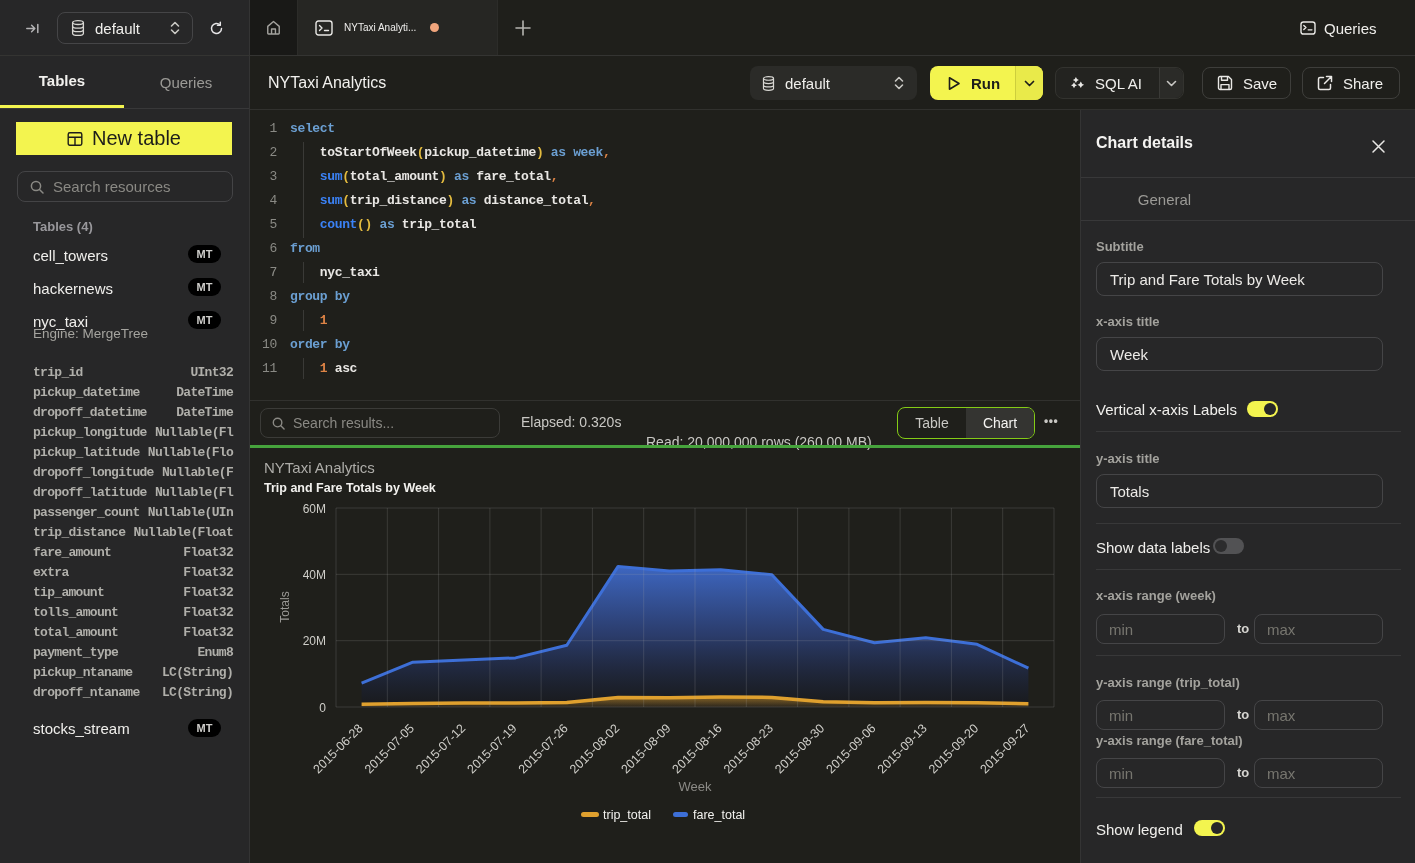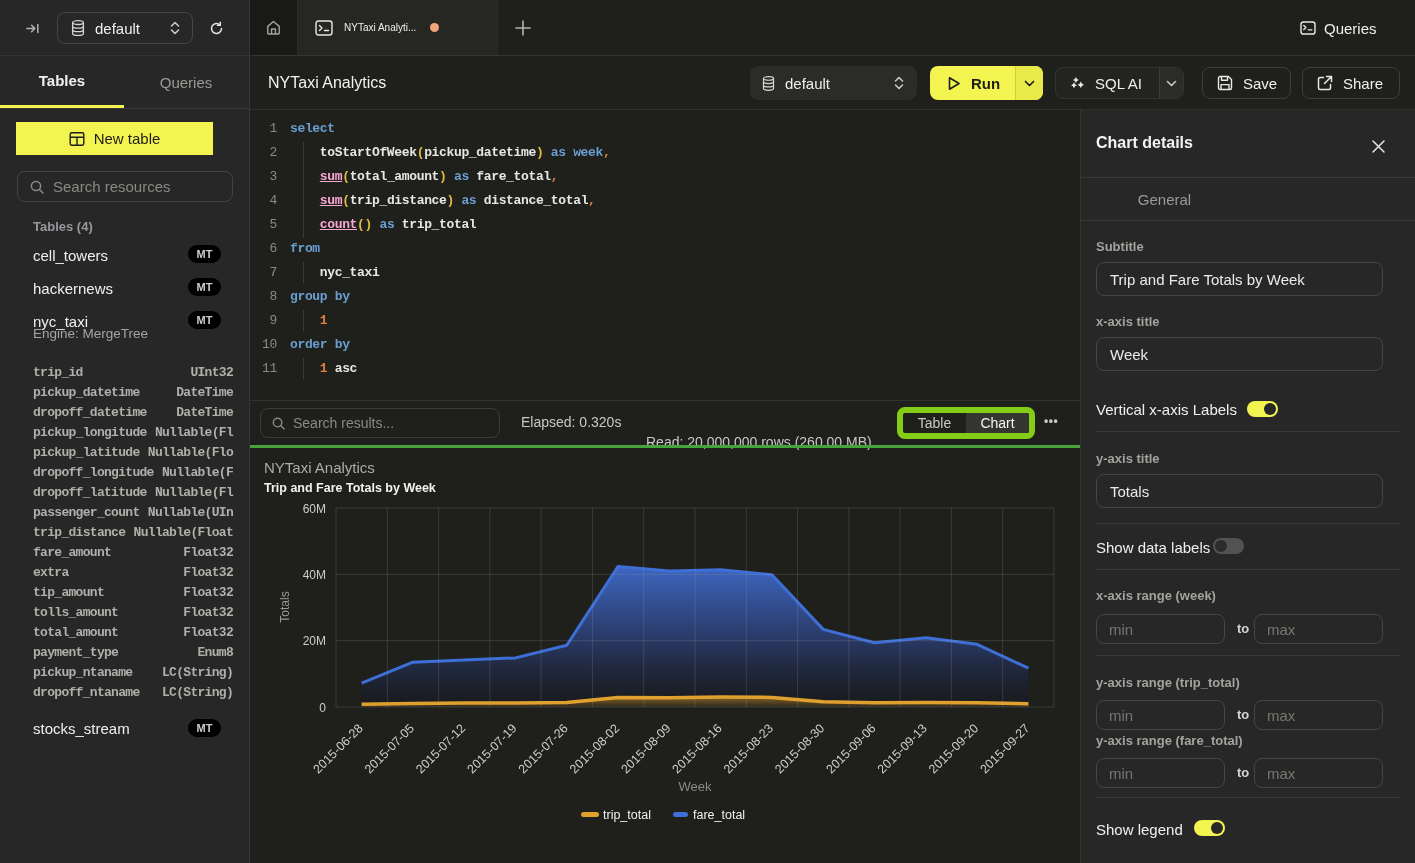--- a/index.html
+++ b/index.html
@@ -26,23 +26,23 @@
 #plusbtn { position:absolute; left:514px; top:19px; color:#b5b4b0; }
 #queriesbtn { position:absolute; left:1300px; top:14px; height:28px; display:flex; align-items:center; color:#f0efec; font-size:15px; font-weight:500; }
 #queriesbtn span { margin-left:8px; }
 
 #sidebar { position:absolute; left:0; top:56px; width:250px; height:807px;
   background:#272728; border-right:1px solid #343434; }
 #sidetabs { position:absolute; left:0; top:0; width:249px; height:53px; border-bottom:1px solid #383839; }
 #sidetabs .st { position:absolute; top:0; width:124px; height:52px; display:flex; align-items:center; justify-content:center; font-size:15px; }
 #st-tables { left:0; color:#f2f1ee; font-weight:600; border-bottom:3px solid #f3f44f; }
 #st-queries { left:124px; color:#9b9a96; font-weight:500; }
-#newtable { position:absolute; left:16px; top:66px; width:197px; height:33px;
+#newtable { position:absolute; left:16px; top:66px; width:216px; height:33px;
   background:#f3f44f; border-radius:0; display:flex; align-items:center; justify-content:center;
-  color:#1d1d1a; font-size:15px; font-weight:500; }
+  color:#1d1d1a; font-size:20px; font-weight:500; }
 #newtable span { margin-left:9px; }
 #sidesearch { position:absolute; left:17px; top:115px; width:216px; height:31px;
   border:1px solid #444446; border-radius:8px; display:flex; align-items:center; color:#8a8984; font-size:15px; }
 #sidesearch svg { margin-left:12px; }
 #sidesearch span { margin-left:9px; }
 #tablescount { position:absolute; left:33px; top:163px; font-size:13px; font-weight:700; color:#98979b; }
 .tbl { position:absolute; left:33px; font-size:15px; font-weight:500; color:#f0efec; }
 .mt { position:absolute; left:188px; width:33px; height:18px; background:#000000; border-radius:9px;
   color:#cfcecb; font-size:11px; font-weight:700; display:flex; align-items:center; justify-content:center; }
 #engine { position:absolute; left:33px; top:270px; font-size:13.5px; color:#a5a49f; }
@@ -67,35 +67,35 @@
 #hb-share { left:1052px; width:98px; top:11px; height:32px; border:1px solid #3e3e3b; }
 .hbtn .ic { margin-left:14px; display:flex; }
 .hbtn .lbl { margin-left:10px; }
 
 #editor { position:absolute; left:250px; top:110px; width:830px; height:290px;
   font-family:"Liberation Mono", monospace; font-size:13px; font-weight:700; letter-spacing:-0.35px; }
 #editor .ln { position:absolute; width:27px; text-align:right; color:#8a8a85; font-weight:400; }
 #editor .cl { position:absolute; left:40px; white-space:pre; color:#e9e7e4; }
 #editor .guide { position:absolute; left:53px; width:1px; background:#3a3a37; }
 .kw { color:#6b9fd2; }
-.fn { color:#f9a8d4;text-decoration:underline; }
+.fn { color:#3b82f6; }
 .pa { color:#e3bb3f; }
 .pu { color:#dd8345; }
 .nu { color:#dd8345; }
 
 #resultsbar { position:absolute; left:250px; top:400px; width:830px; height:45px;
   border-top:1px solid #31312e; }
 #rb-search { position:absolute; left:10px; top:7px; width:240px; height:30px;
   border:1px solid #3b3b38; border-radius:8px; display:flex; align-items:center; color:#8a8984; font-size:14px; }
 #rb-search svg { margin-left:11px; }
 #rb-search span { margin-left:8px; }
 #rb-elapsed { position:absolute; left:271px; top:13px; font-size:14px; color:#c9c8c4; }
 #rb-read { position:absolute; left:396px; top:13px; font-size:14px; color:#c9c8c4;margin-top:20px; }
 #rb-toggle { position:absolute; left:647px; top:6px; width:138px; height:32px;
-  border:6px solid #84cc16; border-radius:8px; overflow:hidden; display:flex; }
+  border:1px solid #84cc16; border-radius:8px; overflow:hidden; display:flex; }
 #rb-toggle .seg { width:69px; height:100%; display:flex; align-items:center; justify-content:center; font-size:14px; }
 #rb-table { color:#c9c8c4; }
 #rb-chart { background:#343431; color:#f5f4f2; font-weight:500; }
 #rb-dots { position:absolute; left:794px; top:13px; color:#c9c8c4; font-size:12px; letter-spacing:0.5px; font-weight:700; }
 
 #panel { position:absolute; left:1080px; top:110px; width:335px; height:753px;
   background:#272728; border-left:1px solid #343434; }
 #p-head { position:absolute; left:0; top:0; width:100%; height:68px; border-bottom:1px solid #383839; }
 #p-head .t { position:absolute; left:15px; top:24px; font-size:16px; font-weight:700; color:#f4f3f1; }
 #p-head .x { position:absolute; right:29px; top:29px; }

